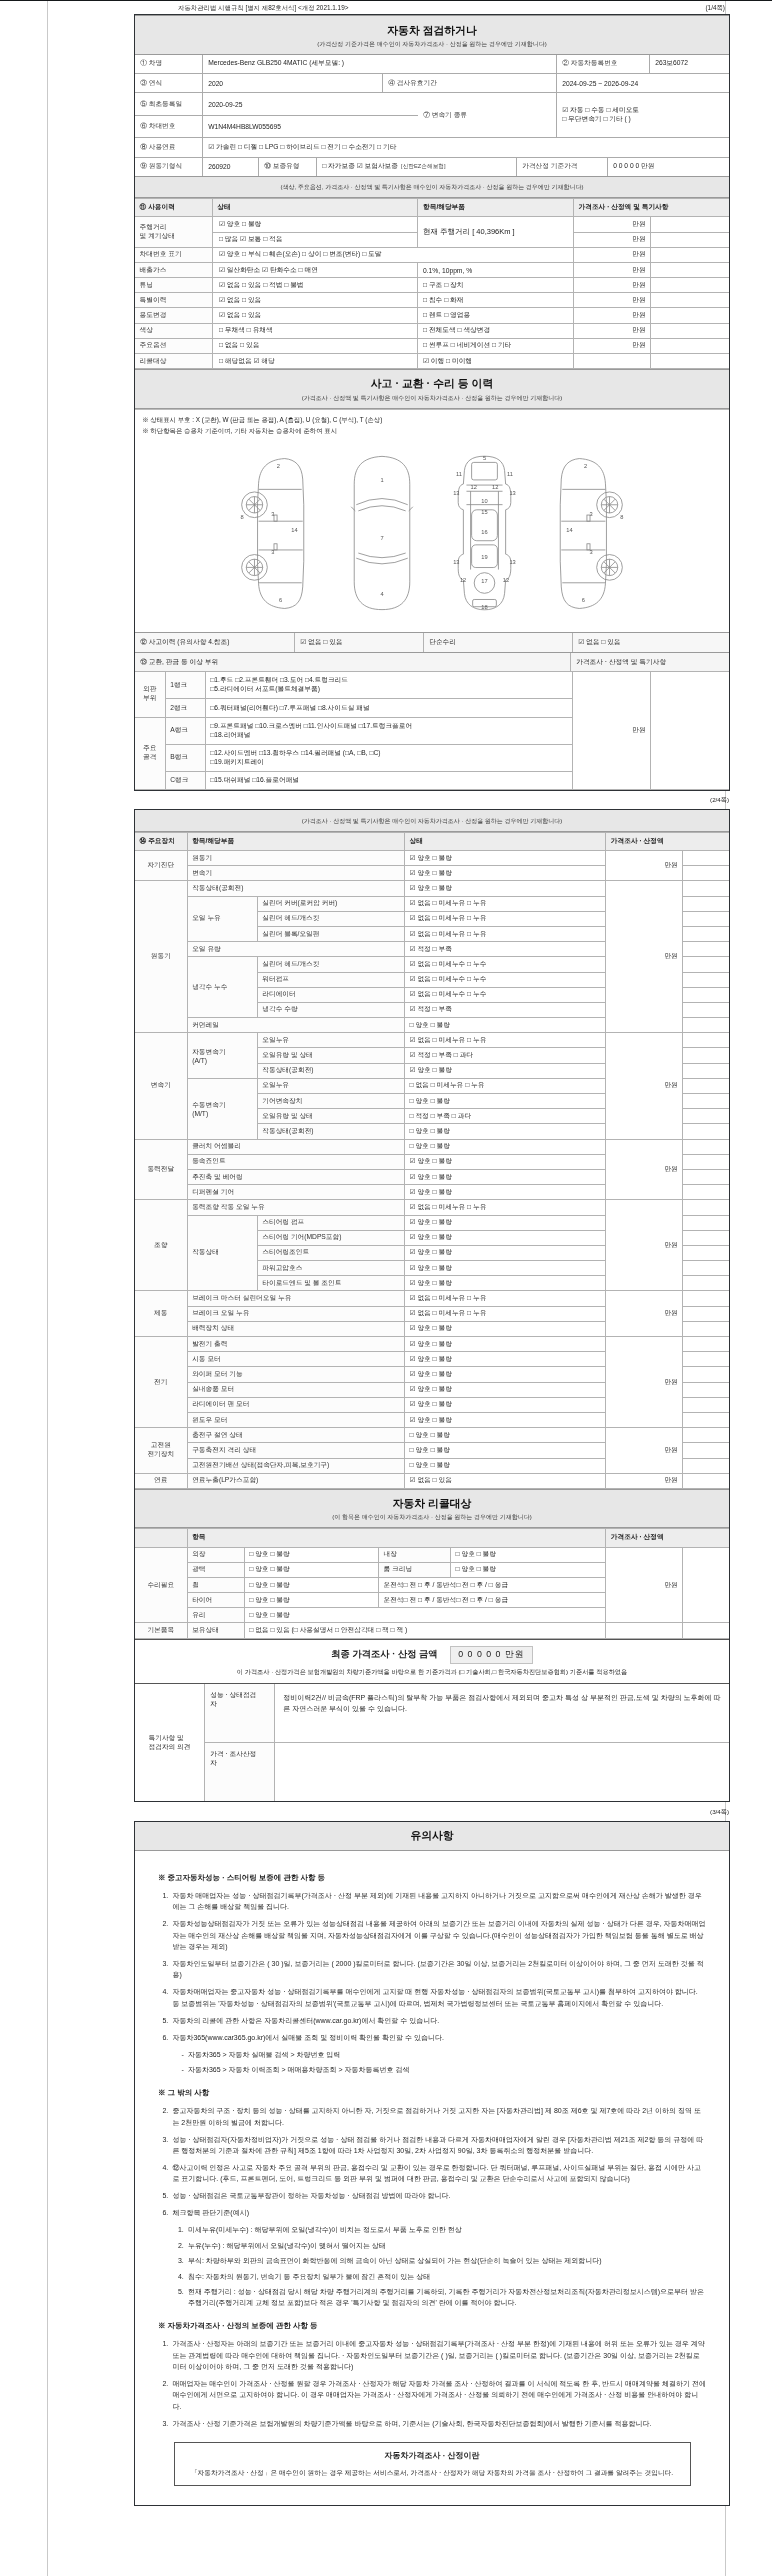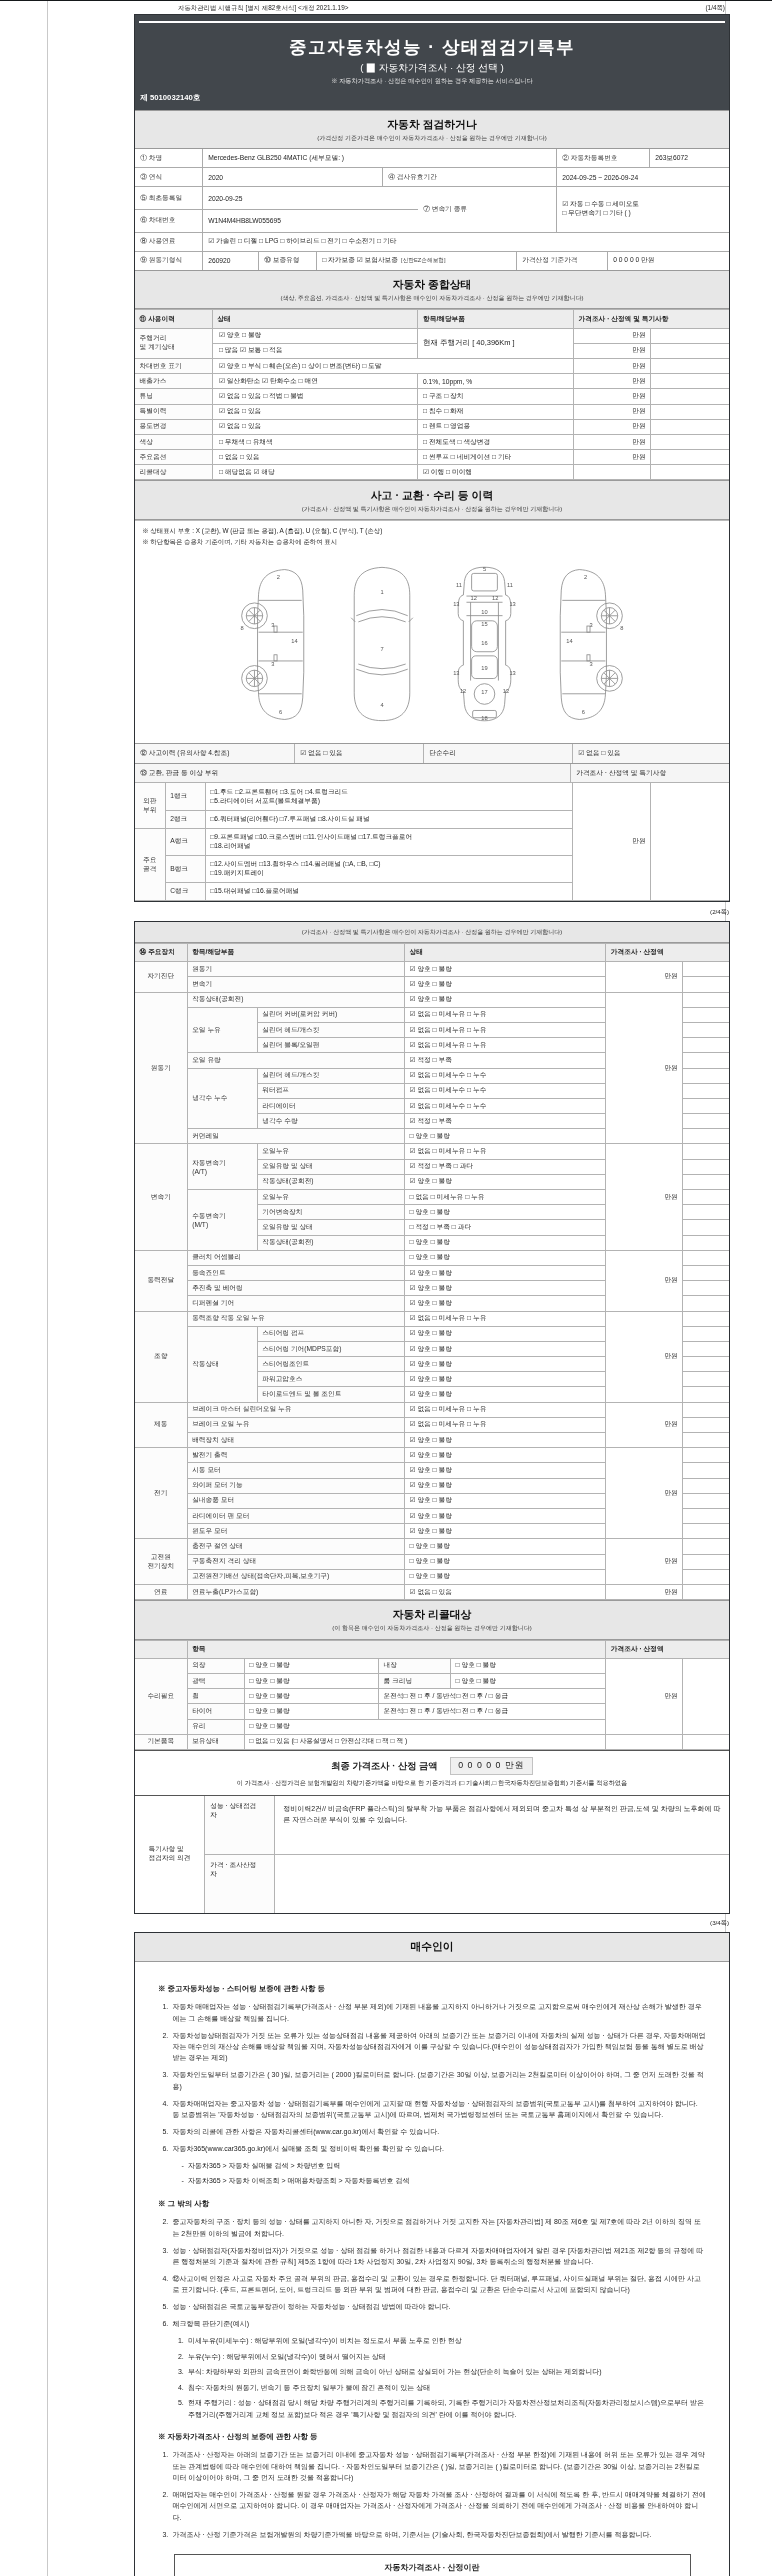--- a/index.html
+++ b/index.html
@@ -86,27 +86,20 @@
 <body>
 
 <div class="page">
   <div class="edge-note">자동차관리법 시행규칙 [별지 제82호서식] &lt;개정 2021.1.19&gt;</div>
   <div class="edge-mark">(1/4쪽)</div>
 
   <div class="sheet">
     <div class="formcol">
 
       <div class="box">
-        <div class="dark-head">
-          <div class="stripe"></div>
-          <h1>중고자동차성능 · 상태점검기록부</h1>
-          <div class="sub">( ▉ 자동차가격조사 · 산정 선택 )</div>
-          <div class="sub-note">※ 자동차가격조사 · 산정은 매수인이 원하는 경우 제공하는 서비스입니다</div>
-          <div class="doc-no">제 5010032140호</div>
-        </div>
 
         <div class="sec-head">
           <h2>자동차 점검하거나</h2>
           <div class="note">(가격산정 기준가격은 매수인이 자동차가격조사 · 산정을 원하는 경우에만 기재합니다)</div>
         </div>
 
         <div class="binfo">
           <div class="brow">
             <div class="bcell blab" style="width:68px">① 차명</div>
             <div class="bcell" style="width:354px">Mercedes-Benz GLB250 4MATIC (세부모델: )</div>
@@ -145,21 +138,20 @@
             <div class="bcell" style="width:200px">
               <span>□ 자가보증   ☑ 보험사보증</span>
               <span class="wextra">[신한EZ손해보험]</span>
             </div>
             <div class="bcell blab" style="width:91px">가격산정 기준가격</div>
             <div class="bcell" style="flex:1">0 0 0 0 0 만원</div>
           </div>
         </div>
 
         <div class="sec-head">
-          <h2>자동차 종합상태</h2>
           <div class="note">(색상, 주요옵션, 가격조사 · 산정액 및 특기사항은 매수인이 자동차가격조사 · 산정을 원하는 경우에만 기재합니다)</div>
         </div>
         <table class="ctable">
           <colgroup>
               <col style="width:77px">
               <col style="width:205px">
               <col style="width:155px">
               <col style="width:77px">
               <col style="width:78px">
             </colgroup>
@@ -734,21 +726,21 @@
               <div class="op-text"></div>
             </div>
           </div>
         </div>
       </div>
 
       <div class="pagemark">(3/4쪽)</div>
 
       <div class="box">
         <div class="sec-head" style="border-top:none">
-          <h2>매수인이</h2>
+          <h2>유의사항</h2>
         </div>
         <div class="notice-body">
           <div class="n-sec-title">※ 중고자동차성능 · 스티어링 보증에 관한 사항 등</div>
           <div id="notice-s1">
               <div class="n-item">
                 <span class="n-num">1.</span>
                 <span class="n-text">자동차 매매업자는 성능 · 상태점검기록부(가격조사 · 산정 부분 제외)에 기재된 내용을 고지하지 아니하거나 거짓으로 고지함으로써 매수인에게 재산상 손해가 발생한 경우에는 그 손해를 배상할 책임을 집니다.</span>
               </div>
               <div class="n-item">
                 <span class="n-num">2.</span>

